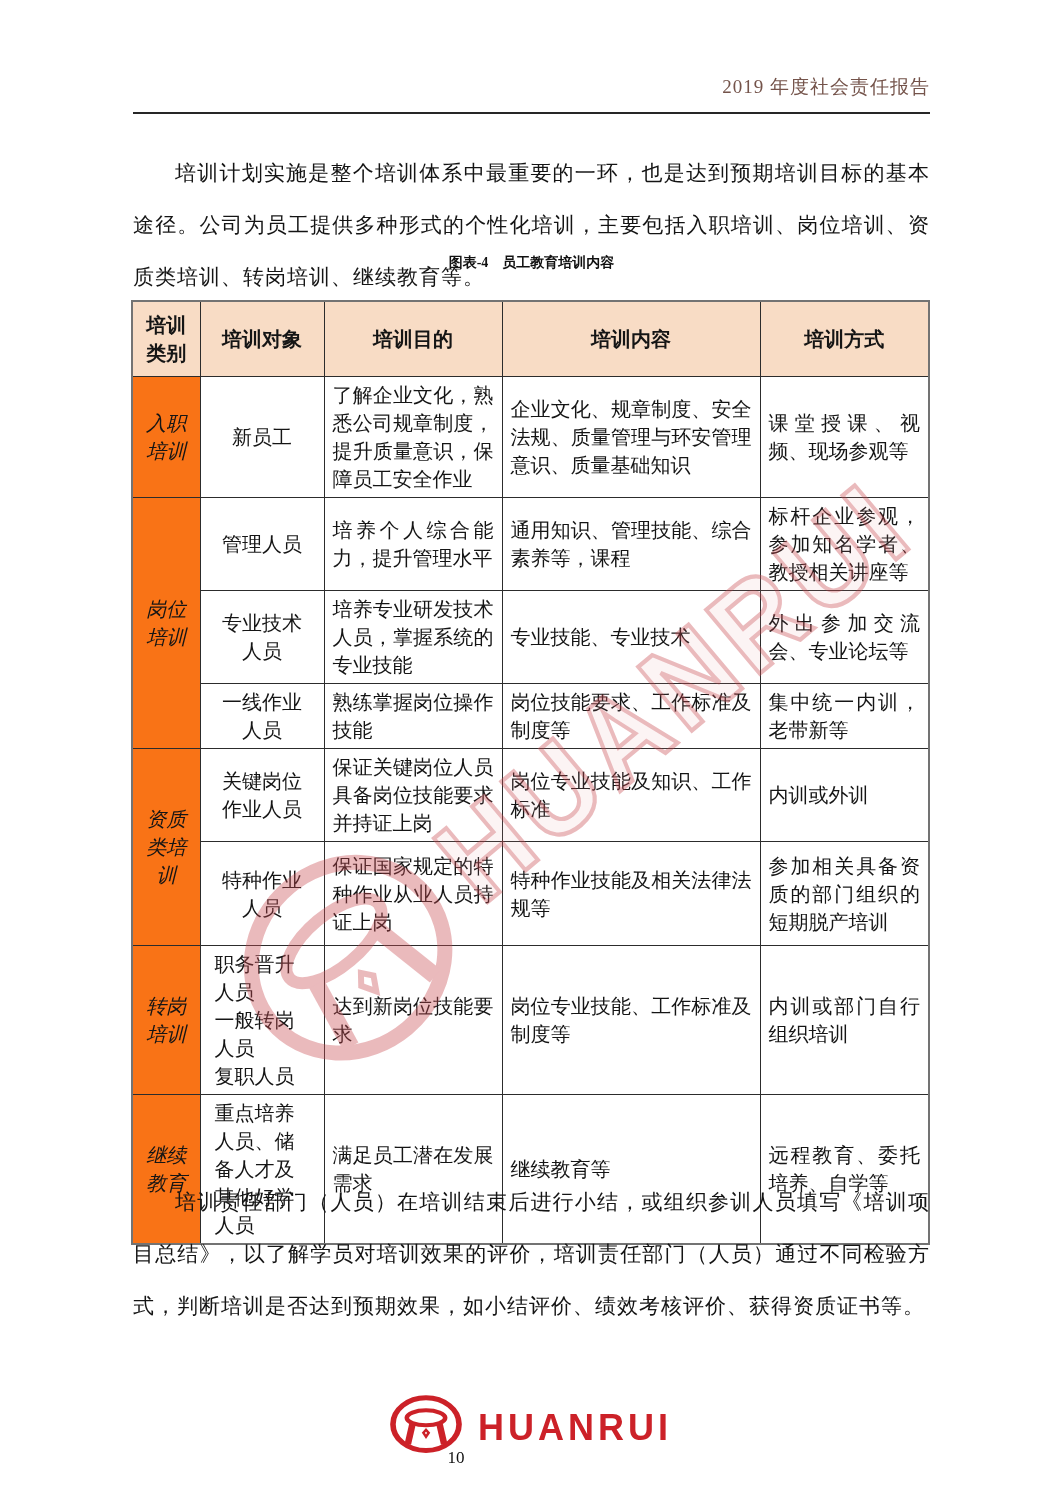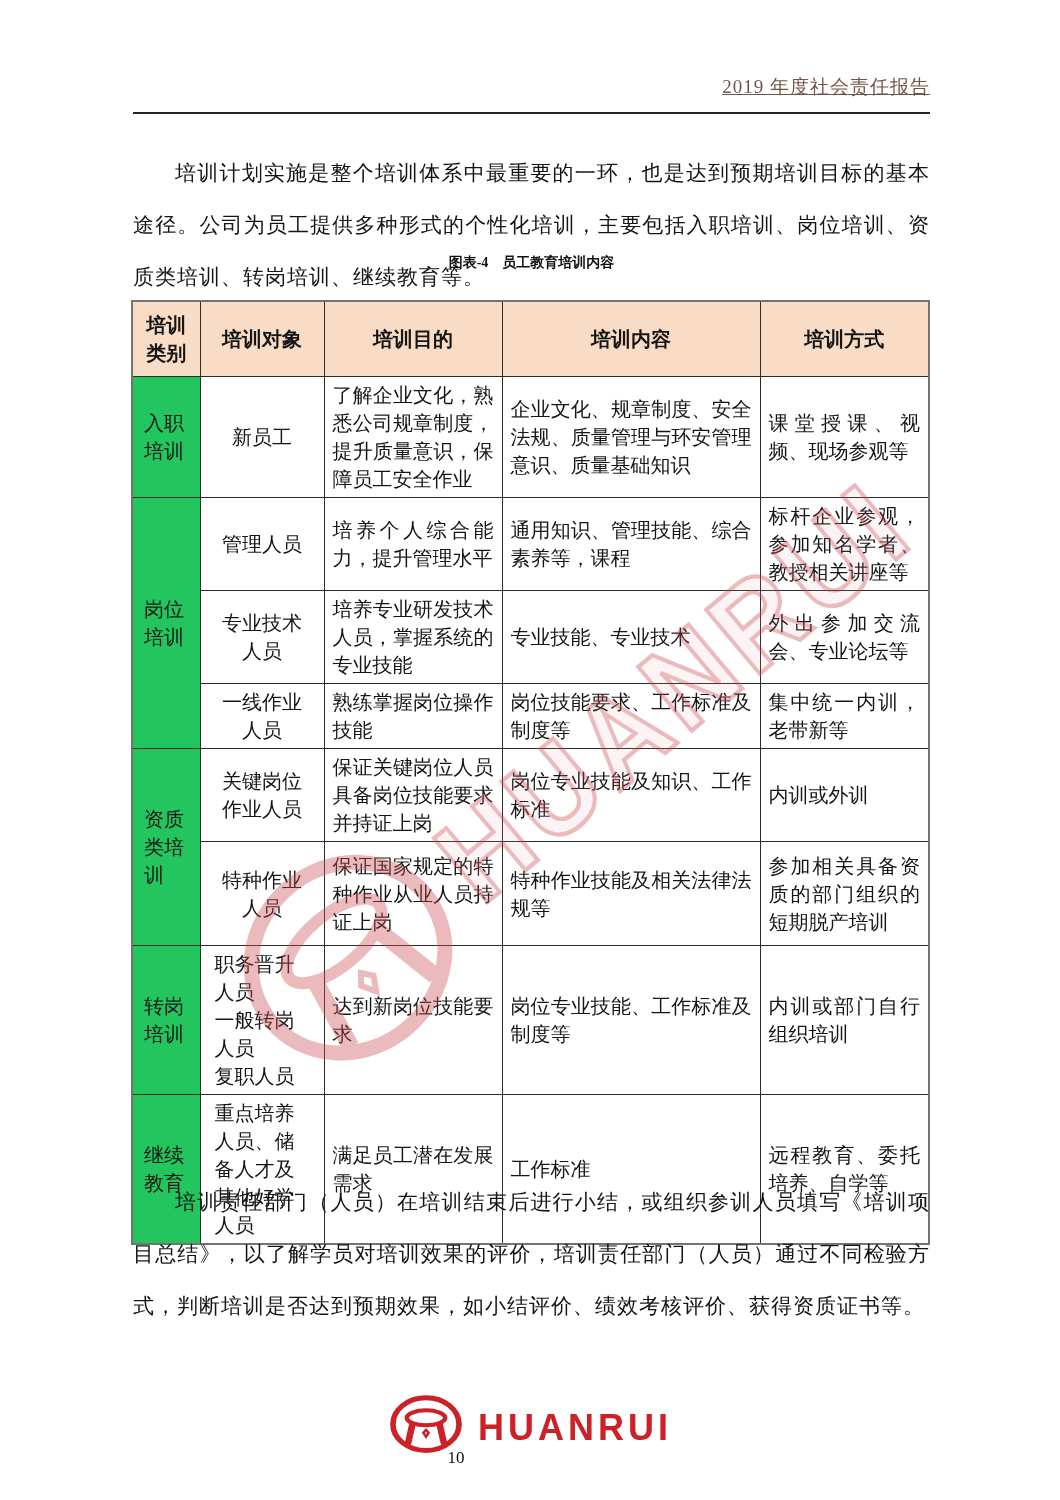--- a/index.html
+++ b/index.html
@@ -6,21 +6,20 @@
   body {
     width:1060px; height:1500px; position:relative;
     background:#ffffff; overflow:hidden;
     font-family:"Liberation Serif","DejaVu Serif",serif;
     color:#151515;
   }
   .header-title {
     position:absolute; top:74px; left:133px; width:797px;
     text-align:right; font-size:19px; letter-spacing:1px;
     color:#74534a;
-    text-decoration:underline;
   }
   .header-rule {
     position:absolute; top:112px; left:133px; width:797px;
     border-top:2px solid #262626; height:0;
   }
   .para {
     position:absolute; left:133px; width:797px;
     font-size:21px; line-height:52px; letter-spacing:1px;
     text-align:justify; text-indent:2em; color:#141414;
   }
@@ -39,21 +38,21 @@
     border:1px solid #2c2c2c;
     font-size:20px; line-height:28px;
     padding:4px 8px; vertical-align:middle;
     word-break:break-all; overflow:hidden;
   }
   .training thead th {
     background:#f8dcc5; font-weight:bold; text-align:center;
     height:66px; padding:4px 10px;
   }
   .training td.cat {
-    background:#22c55e; padding:2px 11px;
+    background:#f97316; text-align:center; padding:2px 11px;font-style:italic;
   }
   .training td.target { text-align:center; white-space:pre-line; padding:4px 14px; }
   .training td.j { text-align:justify; text-align-last:left; }
   tr.r0 td { height:104px; }
   tr.r1 td { height:78px; }
   tr.r2 td { height:77px; }
   tr.r3 td { height:48px; }
   tr.r4 td { height:77px; }
   tr.r5 td { height:95px; }
   tr.r6 td { height:132px; }
@@ -162,21 +161,21 @@
 一般转岗人员
 复职人员</td>
       <td class="j">达到新岗位技能要求</td>
       <td class="j">岗位专业技能、工作标准及制度等</td>
       <td class="j">内训或部门自行组织培训</td>
     </tr>
     <tr class="r7">
       <td class="cat">继续教育</td>
       <td class="target" style="text-align:left">重点培养人员、储备人才及其他好学人员</td>
       <td class="j">满足员工潜在发展需求</td>
-      <td class="j">工作标准</td>
+      <td class="j">继续教育等</td>
       <td class="j">远程教育、委托培养、自学等</td>
     </tr>
   </tbody>
 </table>
 
 <p class="para" id="closing-para">培训责任部门（人员）在培训结束后进行小结，或组织参训人员填写《培训项目总结》，以了解学员对培训效果的评价，培训责任部门（人员）通过不同检验方式，判断培训是否达到预期效果，如小结评价、绩效考核评价、获得资质证书等。</p>
 
 <div class="watermark">
   <span class="emblem">
     <svg width="230" height="230" viewBox="0 0 230 230" fill="none" stroke="currentColor">

